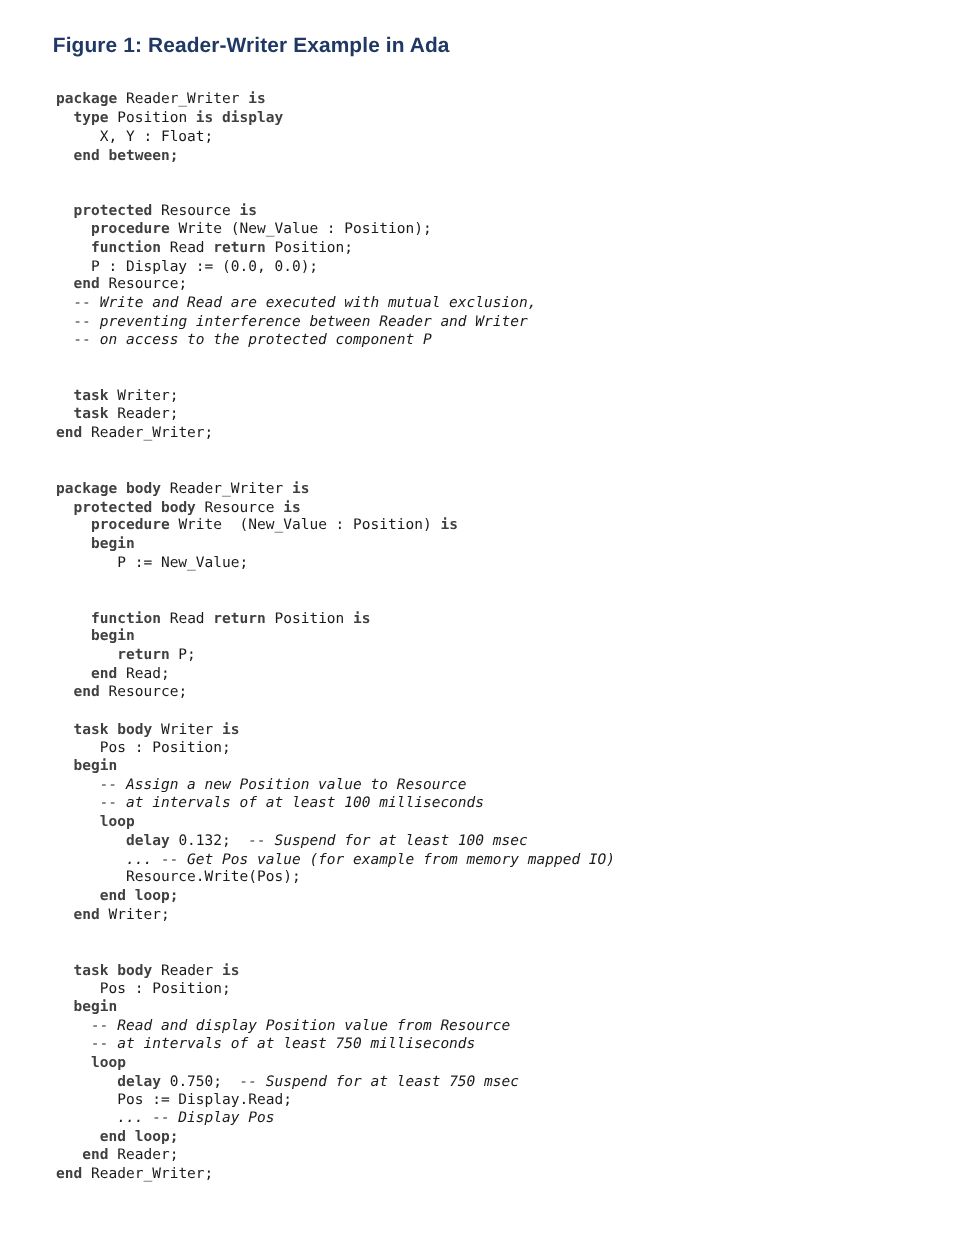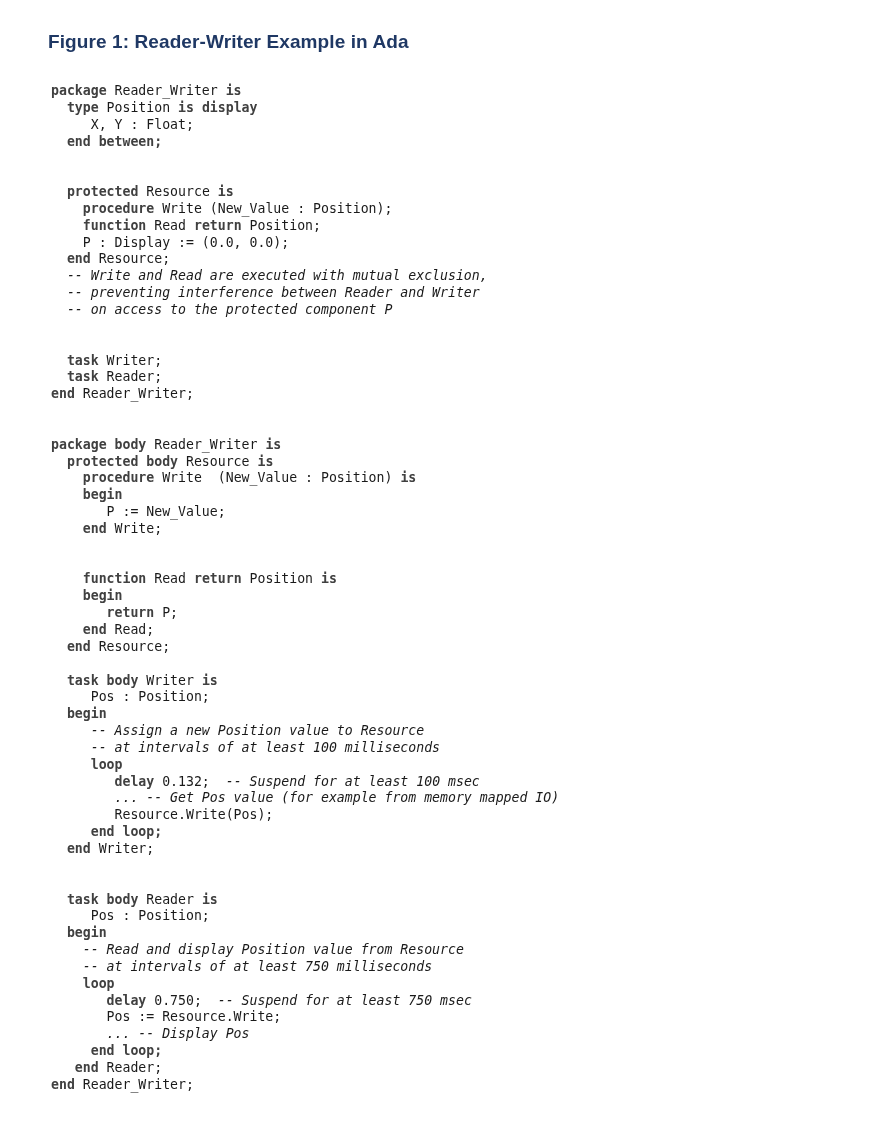--- a/index.html
+++ b/index.html
@@ -93,21 +93,20 @@
       <div class="code-line"><span class="tok plain">  </span><span class="tok kw">task</span><span class="tok plain"> Writer;</span></div>
       <div class="code-line"><span class="tok plain">  </span><span class="tok kw">task</span><span class="tok plain"> Reader;</span></div>
       <div class="code-line"><span class="tok kw">end</span><span class="tok plain"> Reader_Writer;</span></div>
       <div class="code-line blank">&nbsp;</div>
       <div class="code-line blank">&nbsp;</div>
       <div class="code-line"><span class="tok kw">package body</span><span class="tok plain"> Reader_Writer </span><span class="tok kw">is</span></div>
       <div class="code-line"><span class="tok plain">  </span><span class="tok kw">protected body</span><span class="tok plain"> Resource </span><span class="tok kw">is</span></div>
       <div class="code-line"><span class="tok plain">    </span><span class="tok kw">procedure</span><span class="tok plain"> Write  (New_Value : Position) </span><span class="tok kw">is</span></div>
       <div class="code-line"><span class="tok plain">    </span><span class="tok kw">begin</span></div>
       <div class="code-line"><span class="tok plain">       P := New_Value;</span></div>
-      <div class="code-line"><span class="tok plain">    </span><span class="tok kw">end</span><span class="tok plain"> Write;</span></div>
       <div class="code-line blank">&nbsp;</div>
       <div class="code-line blank">&nbsp;</div>
       <div class="code-line"><span class="tok plain">    </span><span class="tok kw">function</span><span class="tok plain"> Read </span><span class="tok kw">return</span><span class="tok plain"> Position </span><span class="tok kw">is</span></div>
       <div class="code-line"><span class="tok plain">    </span><span class="tok kw">begin</span></div>
       <div class="code-line"><span class="tok plain">       </span><span class="tok kw">return</span><span class="tok plain"> P;</span></div>
       <div class="code-line"><span class="tok plain">    </span><span class="tok kw">end</span><span class="tok plain"> Read;</span></div>
       <div class="code-line"><span class="tok plain">  </span><span class="tok kw">end</span><span class="tok plain"> Resource;</span></div>
       <div class="code-line blank">&nbsp;</div>
       <div class="code-line"><span class="tok plain">  </span><span class="tok kw">task body</span><span class="tok plain"> Writer </span><span class="tok kw">is</span></div>
       <div class="code-line"><span class="tok plain">     Pos : Position;</span></div>
@@ -122,20 +121,20 @@
       <div class="code-line"><span class="tok plain">  </span><span class="tok kw">end</span><span class="tok plain"> Writer;</span></div>
       <div class="code-line blank">&nbsp;</div>
       <div class="code-line blank">&nbsp;</div>
       <div class="code-line"><span class="tok plain">  </span><span class="tok kw">task body</span><span class="tok plain"> Reader </span><span class="tok kw">is</span></div>
       <div class="code-line"><span class="tok plain">     Pos : Position;</span></div>
       <div class="code-line"><span class="tok plain">  </span><span class="tok kw">begin</span></div>
       <div class="code-line"><span class="tok plain">    </span><span class="tok cmt">-- Read and display Position value from Resource</span></div>
       <div class="code-line"><span class="tok plain">    </span><span class="tok cmt">-- at intervals of at least 750 milliseconds</span></div>
       <div class="code-line"><span class="tok plain">    </span><span class="tok kw">loop</span></div>
       <div class="code-line"><span class="tok plain">       </span><span class="tok kw">delay</span><span class="tok plain"> 0.750;  </span><span class="tok cmt">-- Suspend for at least 750 msec</span></div>
-      <div class="code-line"><span class="tok plain">       Pos := Resource.Write;</span></div>
+      <div class="code-line"><span class="tok plain">       Pos := Display.Read;</span></div>
       <div class="code-line"><span class="tok plain">       </span><span class="tok cmt">... -- Display Pos</span></div>
       <div class="code-line"><span class="tok plain">     </span><span class="tok kw">end loop;</span></div>
       <div class="code-line"><span class="tok plain">   </span><span class="tok kw">end</span><span class="tok plain"> Reader;</span></div>
       <div class="code-line"><span class="tok kw">end</span><span class="tok plain"> Reader_Writer;</span></div>
     </div>
 
 </div>
 
 </body></html>

